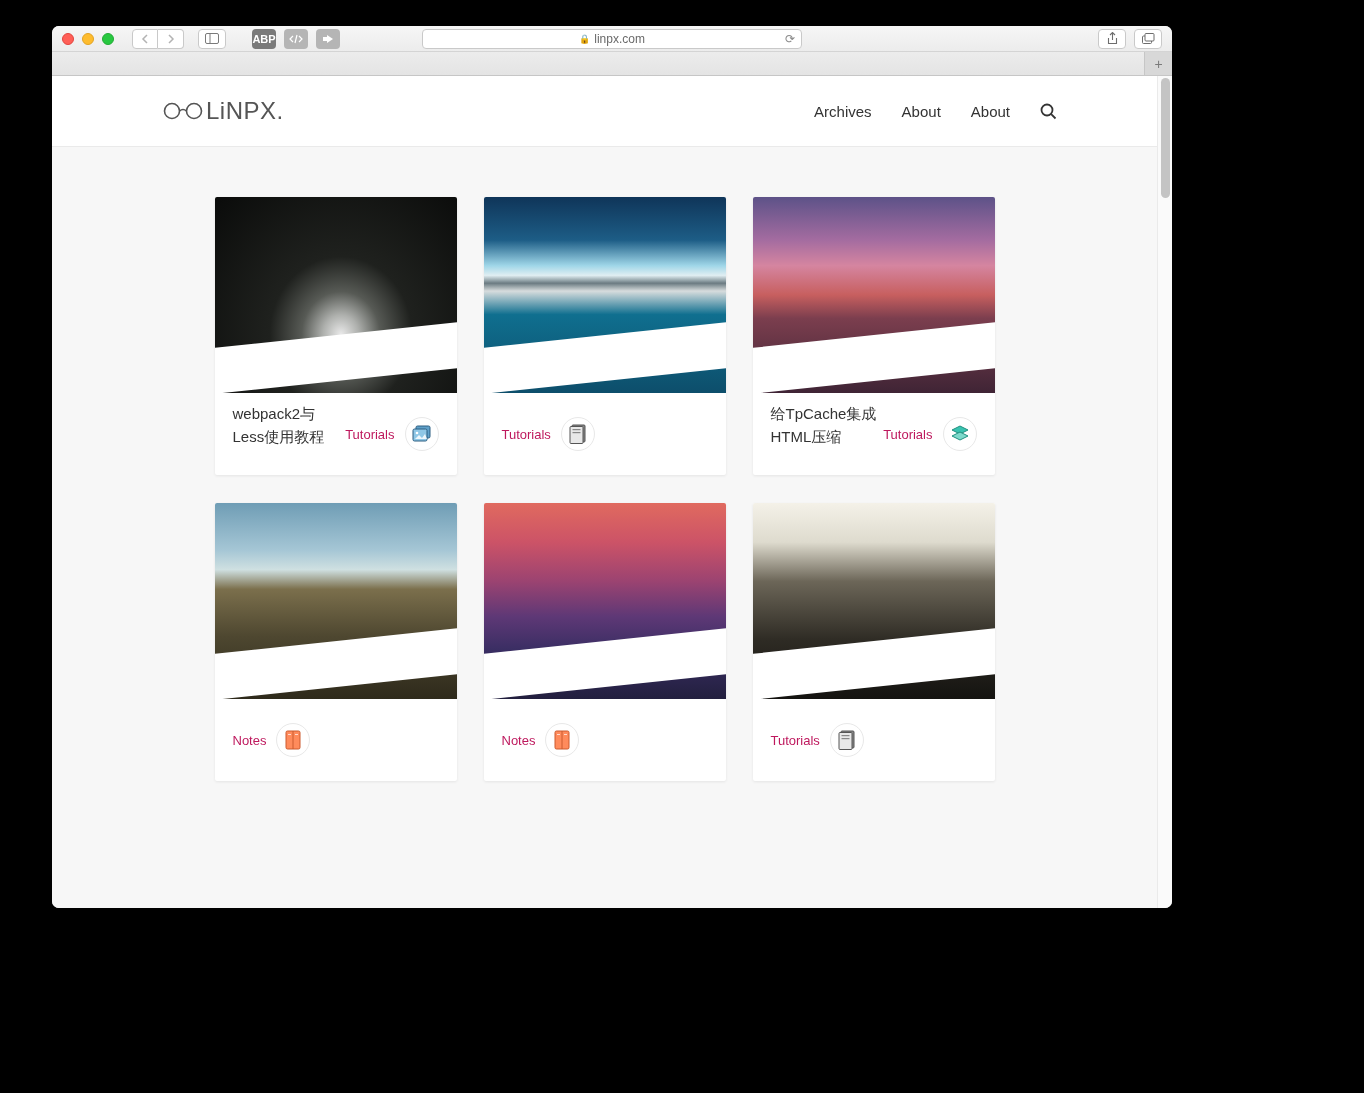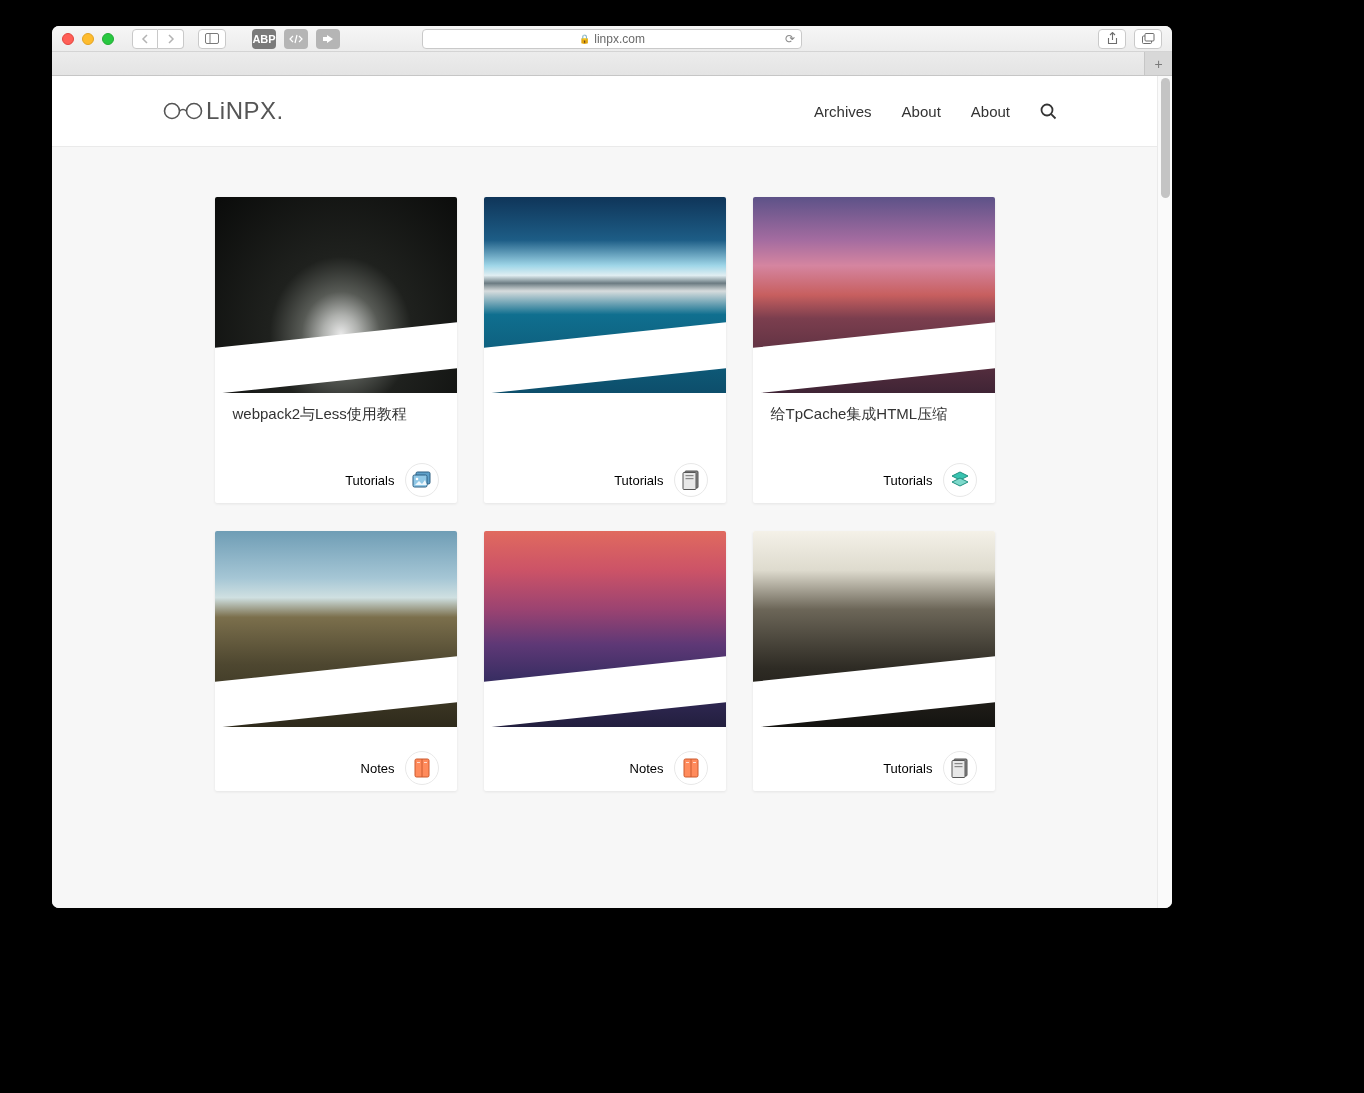--- a/index.html
+++ b/index.html
@@ -218,43 +218,43 @@
   position: absolute;
   bottom: -1px;
   left: -2px;
   right: -2px;
   height: 46px;
   background: #fff;
   transform: skewY(-6deg);
   transform-origin: bottom left;
 }
 .card-body {
-  padding: 10px 18px 6px;
+  padding: 10px 18px 24px;
   flex: 1;
   display: flex;
-  flex-direction: column;
+  flex-direction: row;
 }
 .card-title {
   font-size: 15px;
   color: #333;
   line-height: 1.5;
   font-weight: 400;
   min-height: 46px;
 }
 .card-footer {
   margin-top: auto;
   padding-top: 14px;
   display: flex;
   align-items: center;
   justify-content: flex-end;
   gap: 10px;
 }
 .card-category {
   font-size: 13px;
-  color: #000000;
+  color: #be185d;
 }
 .card-badge {
   width: 34px;
   height: 34px;
   border-radius: 50%;
   border: 1px solid #e8e8e8;
   display: flex;
   align-items: center;
   justify-content: center;
 }

